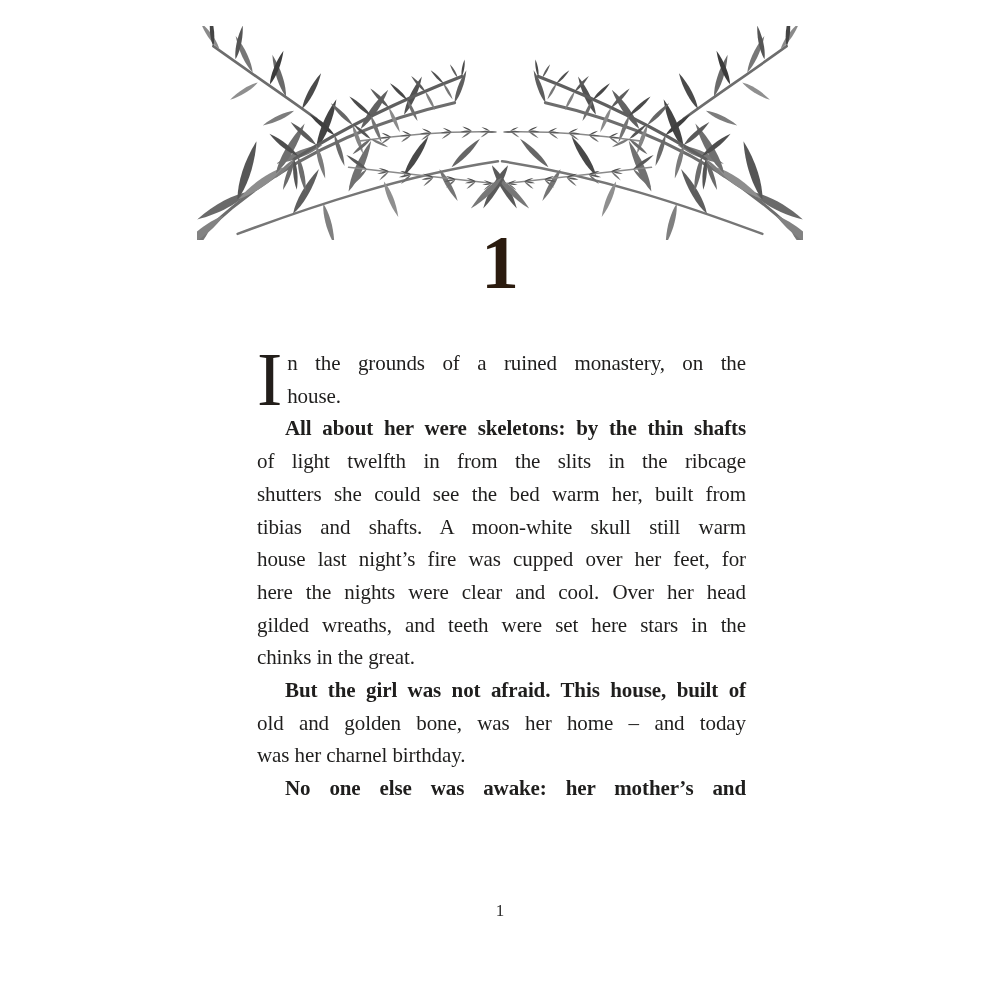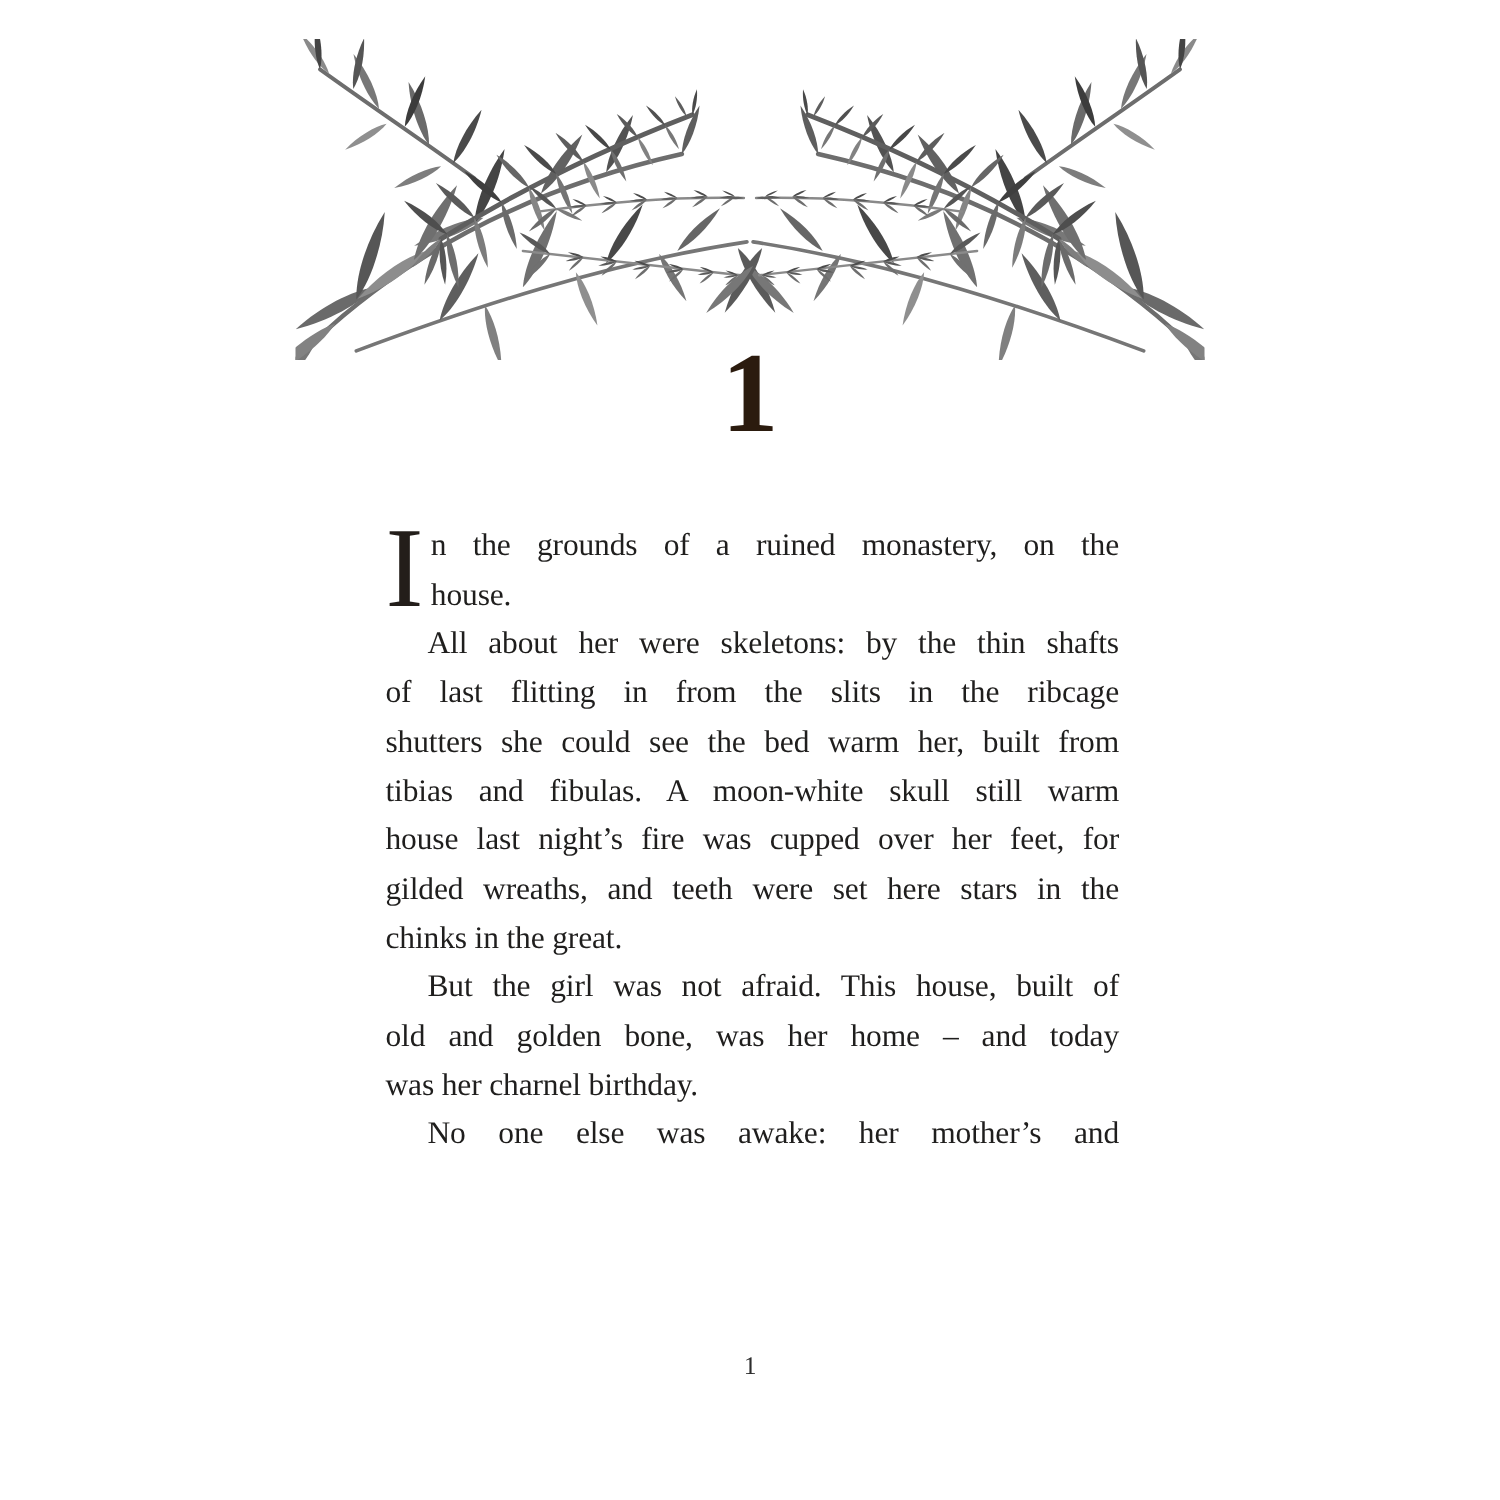--- a/index.html
+++ b/index.html
@@ -33,21 +33,21 @@
     position: absolute;
     left: 257px; top: 347px;
     width: 489px;
     font-size: 21px;
     line-height: 32.7px;
     color: #1f1e1d;
     letter-spacing: -0.1px;
   }
   .tl { text-align: justify; text-align-last: justify; }
   .tl.end { text-align: right; text-align-last: left; }
-  .tl.ind { text-indent: 28px; }
+  .tl.ind { text-indent: 28px; font-weight: bold; }
 
   .dropcap {
     float: left;
     font-size: 76px;
     line-height: 64px;
     height: 64px;
     margin: 0 5px 0 0;
     color: #231e1a;
   }
 
@@ -164,24 +164,25 @@
   <div class="chapter-number">1</div>
 
   <div class="body-text">
     <div>
       <span class="dropcap">I</span>
       <div class="tl">n the grounds of a ruined monastery, on the</div>
       <div class="tl end">house.</div>
     </div>
     <div>
       <div class="tl ind">All about her were skeletons: by the thin shafts</div>
-      <div class="tl">of last flitting in from the slits in the ribcage</div>
+      <div class="tl">of light twelfth in from the slits in the ribcage</div>
       <div class="tl">shutters she could see the bed warm her, built from</div>
-      <div class="tl">tibias and fibulas. A moon-white skull still warm</div>
+      <div class="tl">tibias and shafts. A moon-white skull still warm</div>
       <div class="tl">house last night’s fire was cupped over her feet, for</div>
+      <div class="tl">here the nights were clear and cool. Over her head</div>
       <div class="tl">gilded wreaths, and teeth were set here stars in the</div>
       <div class="tl end">chinks in the great.</div>
     </div>
     <div>
       <div class="tl ind">But the girl was not afraid. This house, built of</div>
       <div class="tl">old and golden bone, was her home – and today</div>
       <div class="tl end">was her charnel birthday.</div>
     </div>
     <div>
       <div class="tl ind">No one else was awake: her mother’s and</div>

